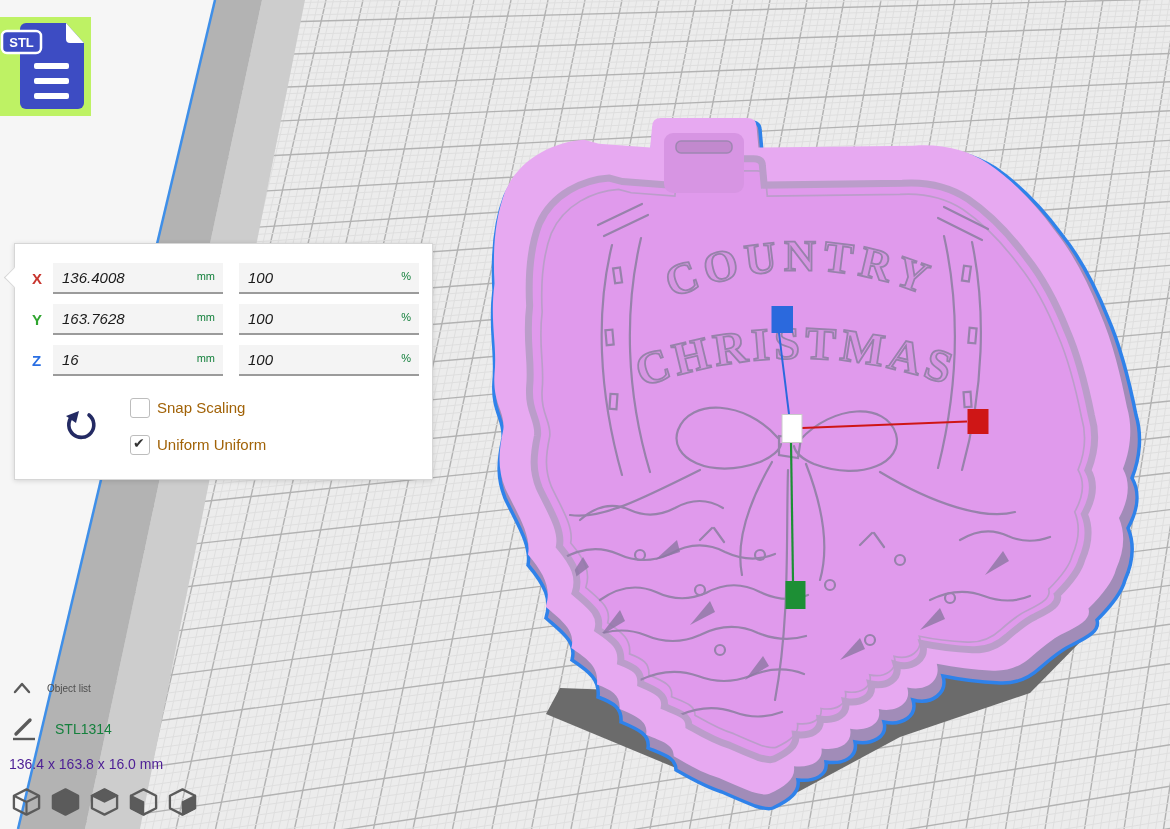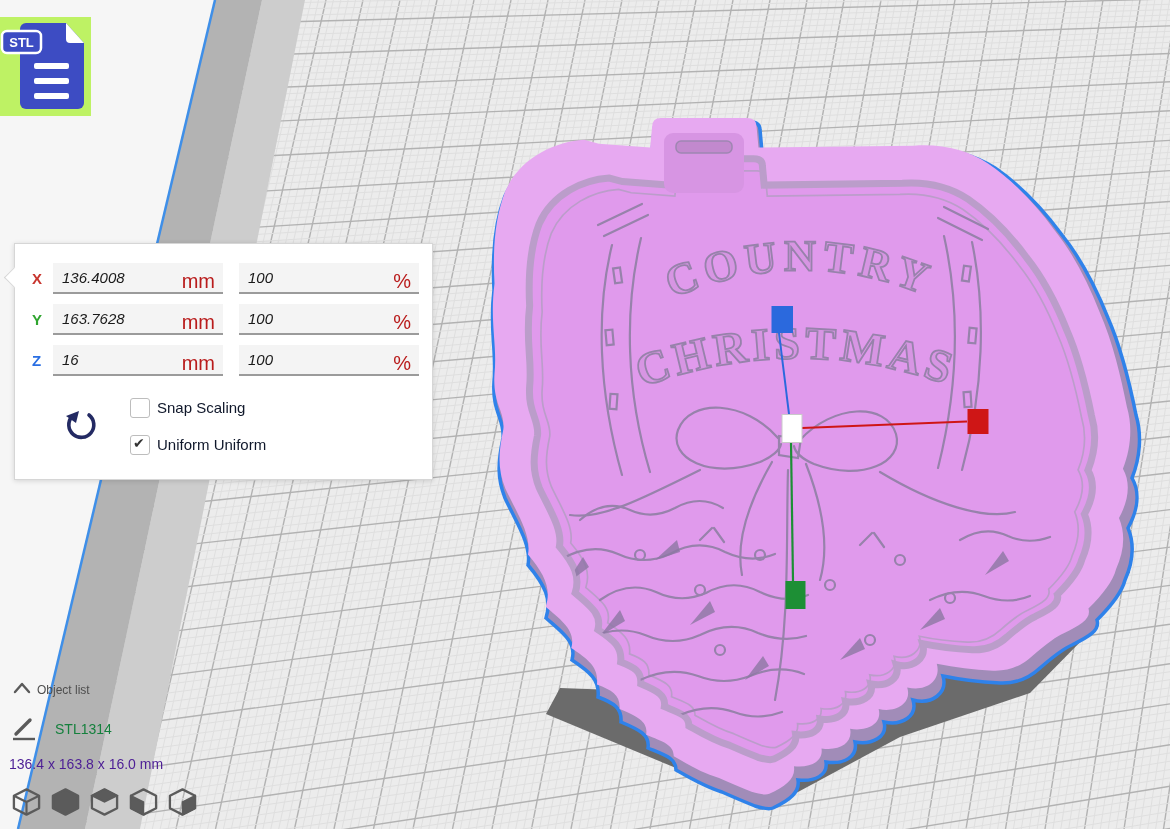--- a/index.html
+++ b/index.html
@@ -17,32 +17,32 @@
   .scale-panel .tail{position:absolute;left:-8px;top:26px;width:14px;height:14px;
     background:#ffffff;border-left:1px solid #d6d6d6;border-bottom:1px solid #d6d6d6;
     transform:rotate(45deg);}
   .axis-row{position:absolute;left:0;height:31px;width:100%;}
   .axis-label{position:absolute;left:17px;top:7px;font-size:15px;font-weight:bold;}
   .field{position:absolute;top:0;height:29px;background:#f4f4f4;border-bottom:2px solid #9b9b9b;}
   .field.val{left:38px;width:170px;}
   .field.pct{left:224px;width:180px;}
   .field input{position:absolute;inset:0;border:none;background:transparent;outline:none;
     font-family:"Liberation Sans",sans-serif;font-size:15px;color:#1a1a1a;padding:0 26px 0 9px;width:100%;box-sizing:border-box;font-style:italic;}
-  .unit{position:absolute;right:8px;top:7px;font-size:20px;color:#b91c1c;}
+  .unit{position:absolute;right:8px;top:7px;font-size:11px;color:#15803d;}
   .chk-row{position:absolute;left:115px;height:20px;}
   .chk{position:absolute;left:0;top:0;width:18px;height:18px;background:#fff;
     border:1px solid #bdbdbd;border-radius:3px;cursor:pointer;}
   .chk .checkmark{position:absolute;left:2px;top:-1px;font-size:14px;color:#333;display:none;}
   .chk.checked .checkmark{display:block;}
-  .chk-label{position:absolute;left:27px;top:1px;font-size:15px;color:#0f172a;white-space:nowrap;}
+  .chk-label{position:absolute;left:27px;top:1px;font-size:15px;color:#a16207;white-space:nowrap;}
   .reset-btn{position:absolute;left:48px;top:163px;width:36px;height:36px;cursor:pointer;}
 
   
   .objlist{position:absolute;left:0;top:672px;width:260px;color:#4e4e4e;}
-  .obj-header{position:absolute;left:37px;top:11px;font-size:12px;color:#4e4e4e;}
+  .obj-header{position:absolute;left:47px;top:11px;font-size:10px;color:#4e4e4e;}
   .obj-item-label{position:absolute;left:55px;top:49px;font-size:14px;color:#15803d;}
   .obj-dims{position:absolute;left:9px;top:84px;font-size:14px;color:#4c1d95;}
   .view-toolbar{position:absolute;left:11px;top:786px;height:34px;display:flex;gap:8px;}
   .view-btn{width:31px;height:32px;cursor:pointer;}
 </style>
 </head>
 <body>
 
 <div class="viewport">
 <svg id="scene" width="1170" height="829" viewBox="0 0 1170 829">

